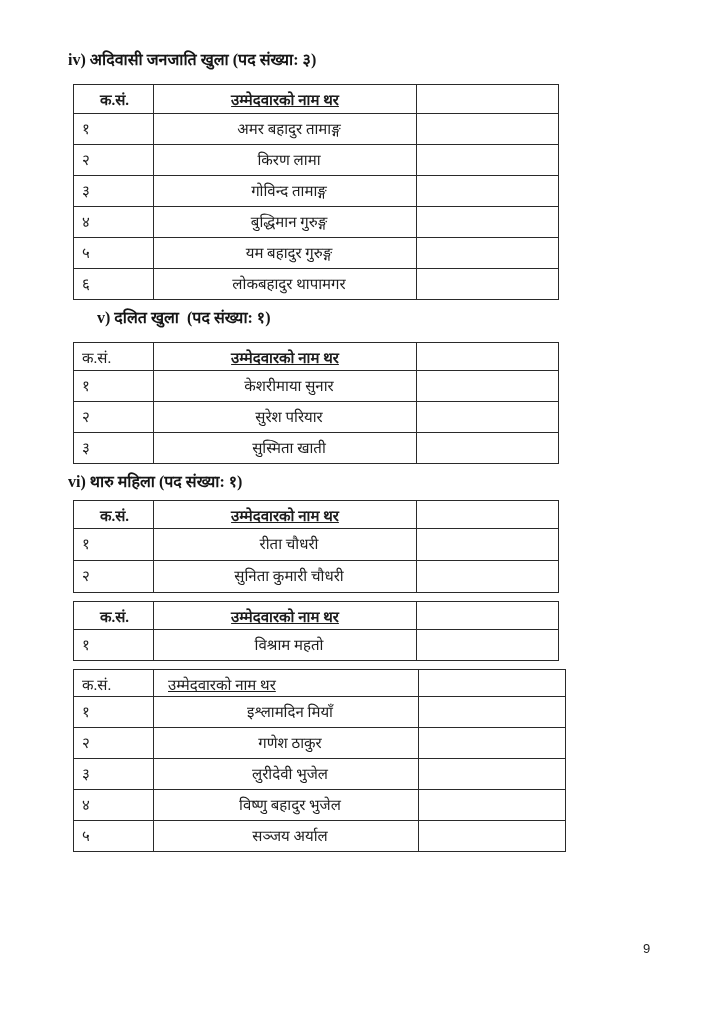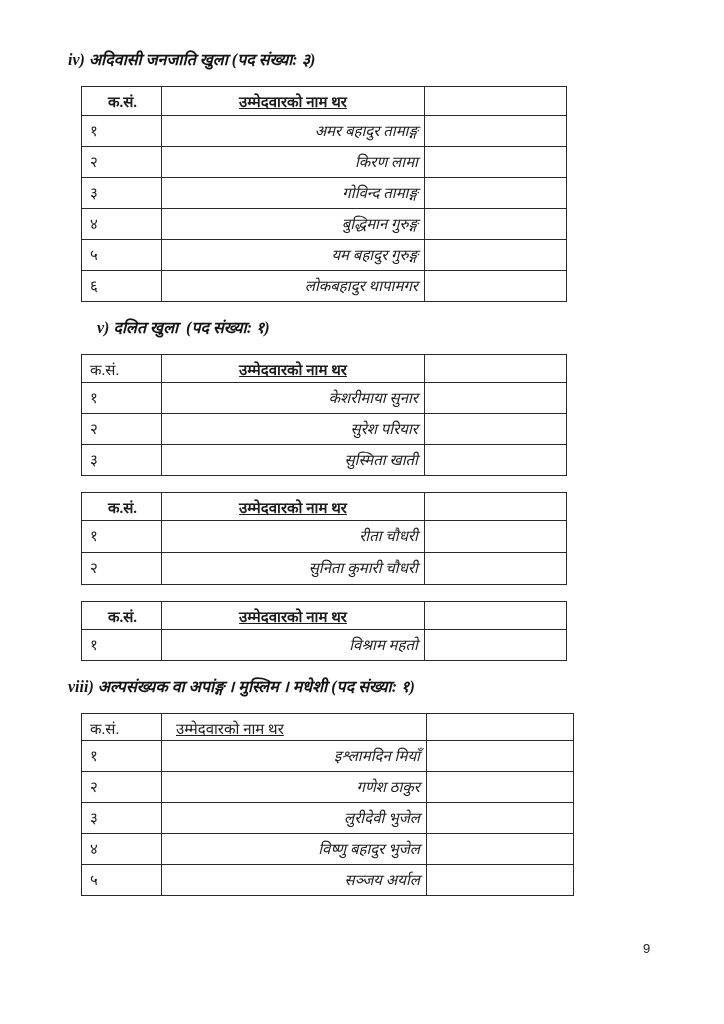--- a/index.html
+++ b/index.html
@@ -18,26 +18,25 @@
   .content {
     padding: 50px 0 0 65px;
   }
   .sec-heading {
     font-size: 16px;
     font-weight: bold;
     line-height: 20px;
     margin: 0 0 14px 3px;
     white-space: pre-wrap;
     color: #151515;
-    font-style: italic;
   }
   table.cand-table {
     border-collapse: collapse;
     table-layout: fixed;
-    margin: 16px;
+    margin: 8px;
   }
   table.cand-table th,
   table.cand-table td {
     border: 1px solid #2a2a2a;
     font-size: 15px;
     vertical-align: top;
     padding: 4px 6px 0 8px;
     overflow: hidden;
     box-sizing: border-box;
   }
@@ -47,21 +46,21 @@
   col.c-empty { width: 142px; }
   table.t-viii col.c-name  { width: 265px; }
   table.t-viii col.c-empty { width: 147px; }
 
   
   .hdr-center-bold th { font-weight: bold; text-align: center; }
   .hdr-mixed th.col-sn { font-weight: normal; text-align: left; }
   .hdr-mixed th.col-name { font-weight: bold; text-align: center; }
   .hdr-plain th { font-weight: normal; text-align: left; }
 
-  .cell-name { padding-left: 14px !important; text-align: right; font-style: italic; }
+  .cell-name { padding-left: 14px !important; text-align: center; }
   th.col-name { padding-left: 6px !important; text-decoration: underline; }
   .hdr-plain th.col-name { padding-left: 14px !important; }
 
   
   .t-iv   th { height: 29px; }  .t-iv   td { height: 31px; }
   .t-v    th { height: 28px; }  .t-v    td { height: 31px; }
   .t-vi   th { height: 28px; }  .t-vi   td { height: 32px; }
   .t-vii  th { height: 28px; }  .t-vii  td { height: 31px; }
   .t-viii th { height: 27px; }  .t-viii td { height: 31px; }
 
@@ -163,20 +162,21 @@
           <td class="cell-empty"></td>
         </tr>
       <tr>
           <td class="cell-sn">३</td>
           <td class="cell-name">सुस्मिता खाती</td>
           <td class="cell-empty"></td>
         </tr>
     </tbody>
   </table>
 
+  <div class="sec-heading h-vi">vi) थारु महिला (पद संख्या: १)</div>
   <table class="cand-table t-vi hdr-center-bold">
     <colgroup>
         <col class="c-sn">
         <col class="c-name">
         <col class="c-empty">
       </colgroup>
     <thead>
       <tr>
         <th class="col-sn">क.सं.</th>
         <th class="col-name">उम्मेदवारको नाम थर</th>
@@ -212,21 +212,20 @@
     </thead>
     <tbody>
       <tr>
           <td class="cell-sn">१</td>
           <td class="cell-name">विश्राम महतो</td>
           <td class="cell-empty"></td>
         </tr>
     </tbody>
   </table>
 
-  <div class="sec-heading h-viii">viii) अल्पसंख्यक वा अपांङ्ग । मुस्लिम । मधेशी (पद संख्या: १)</div>
   <table class="cand-table t-viii hdr-plain">
     <colgroup>
         <col class="c-sn">
         <col class="c-name">
         <col class="c-empty">
       </colgroup>
     <thead>
       <tr>
         <th class="col-sn">क.सं.</th>
         <th class="col-name">उम्मेदवारको नाम थर</th>

